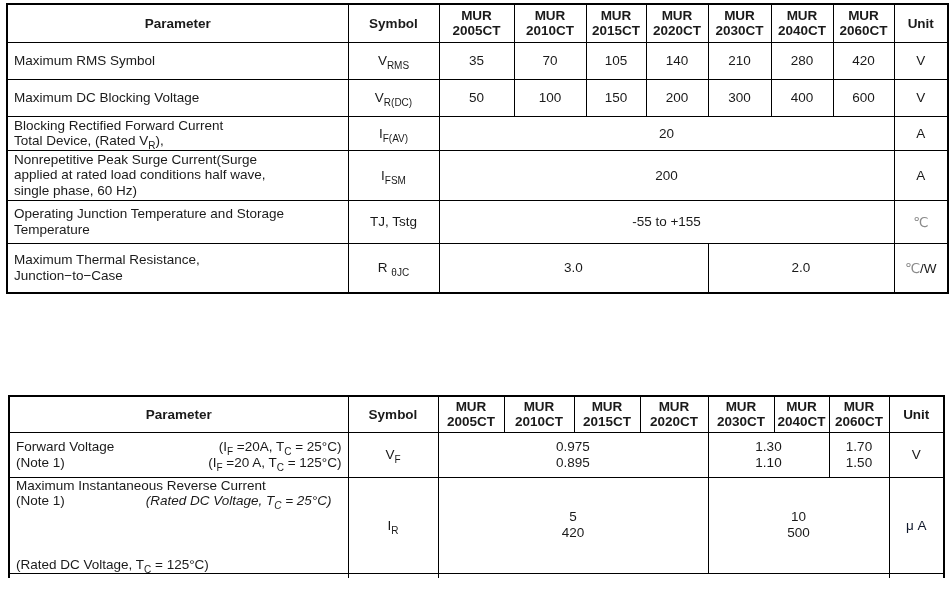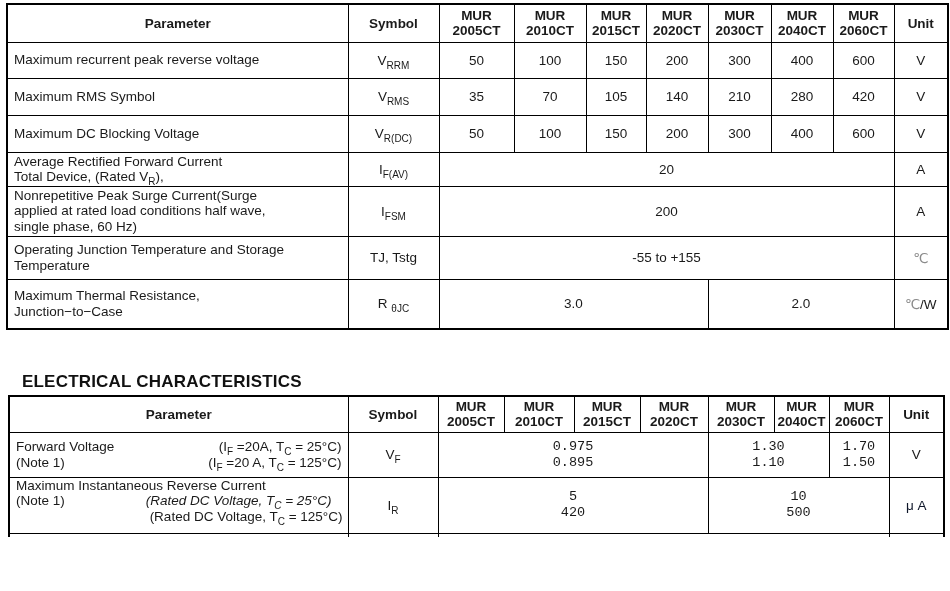--- a/index.html
+++ b/index.html
@@ -17,28 +17,28 @@
   .t2 tr>*:first-child{border-left:2px solid #000;}
   .t2 tr>*:last-child{border-right:2px solid #000;}
   .t2 tr.row-trr>*{border-bottom:none;}
   .t2 tr.row-trr td.valspan{border-bottom:1.5px solid #000;}
   .t2 tr.partial>*{border-top:none;border-bottom:none;}
   .t1{left:6px;top:3px;width:941px;}
   .t2{left:8px;top:395px;width:935px;}
   .p{text-align:left;padding:1px 4px 1px 6px;line-height:15.5px;}
   .c{text-align:center;}
   .dev div{line-height:15px;text-align:center;}
-  .lh16 div{line-height:16px;font-family:Liberation Mono, monospace;}
+  .lh16 div{line-height:16px;}
   sub{font-size:10px;line-height:0;}
   .cel{color:#8a8a8a;}
   .mu{color:#0f172a;}
   .flexline{display:flex;justify-content:space-between;}
   .flexline .r{padding-right:2px;}
   .cond-mid{padding-right:12px;font-style:italic;}
-  .rt{text-align:right;padding-right:1px;}
+  .rt{text-align:left;padding-right:1px;margin-top:48px;}
   .vtop{vertical-align:top;padding-top:0;}
   .h2{position:absolute;left:22px;top:372px;font-size:17px;font-weight:bold;
       letter-spacing:0.2px;color:#111;}
 </style>
 </head>
 <body>
 
 <div class="page">
 
   <table class="t1">
@@ -82,32 +82,20 @@
         <div>MUR</div>
         <div>2040CT</div>
       </th>
       <th class="dev">
         <div>MUR</div>
         <div>2060CT</div>
       </th>
       <th class="c">Unit</th>
     </tr>
 
-    <tr style="height:36px">
-      <td class="p">Maximum recurrent peak reverse voltage</td>
-      <td class="c">V<sub>RRM</sub></td>
-      <td class="c">50</td>
-      <td class="c">100</td>
-      <td class="c">150</td>
-      <td class="c">200</td>
-      <td class="c">300</td>
-      <td class="c">400</td>
-      <td class="c">600</td>
-      <td class="c">V</td>
-    </tr>
 
     <tr style="height:37px">
       <td class="p">Maximum RMS Symbol</td>
       <td class="c">V<sub>RMS</sub></td>
       <td class="c">35</td>
       <td class="c">70</td>
       <td class="c">105</td>
       <td class="c">140</td>
       <td class="c">210</td>
       <td class="c">280</td>
@@ -123,21 +111,21 @@
       <td class="c">150</td>
       <td class="c">200</td>
       <td class="c">300</td>
       <td class="c">400</td>
       <td class="c">600</td>
       <td class="c">V</td>
     </tr>
 
     <tr style="height:33px">
       <td class="p">
-        <div>Average Rectified Forward Current</div>
+        <div>Blocking Rectified Forward Current</div>
         <div>Total Device, (Rated V<sub>R</sub>),</div>
       </td>
       <td class="c">I<sub>F(AV)</sub></td>
       <td class="c" colspan="7">20</td>
       <td class="c">A</td>
     </tr>
 
     <tr style="height:50px">
       <td class="p">
         <div>Nonrepetitive Peak Surge Current(Surge</div>
@@ -165,21 +153,20 @@
         <div>Junction−to−Case</div>
       </td>
       <td class="c">R <sub>θJC</sub></td>
       <td class="c" colspan="4">3.0</td>
       <td class="c" colspan="3">2.0</td>
       <td class="c"><span class="cel">℃</span><span>/W</span></td>
     </tr>
   </tbody>
     </table>
 
-  <div class="h2">ELECTRICAL CHARACTERISTICS</div>
 
   <table class="t2">
     <colgroup>
       <col style="width:339px">
         <col style="width:90px">
         <col style="width:66px">
       <col style="width:70px">
         <col style="width:66px">
         <col style="width:68px">
       <col style="width:66px">

